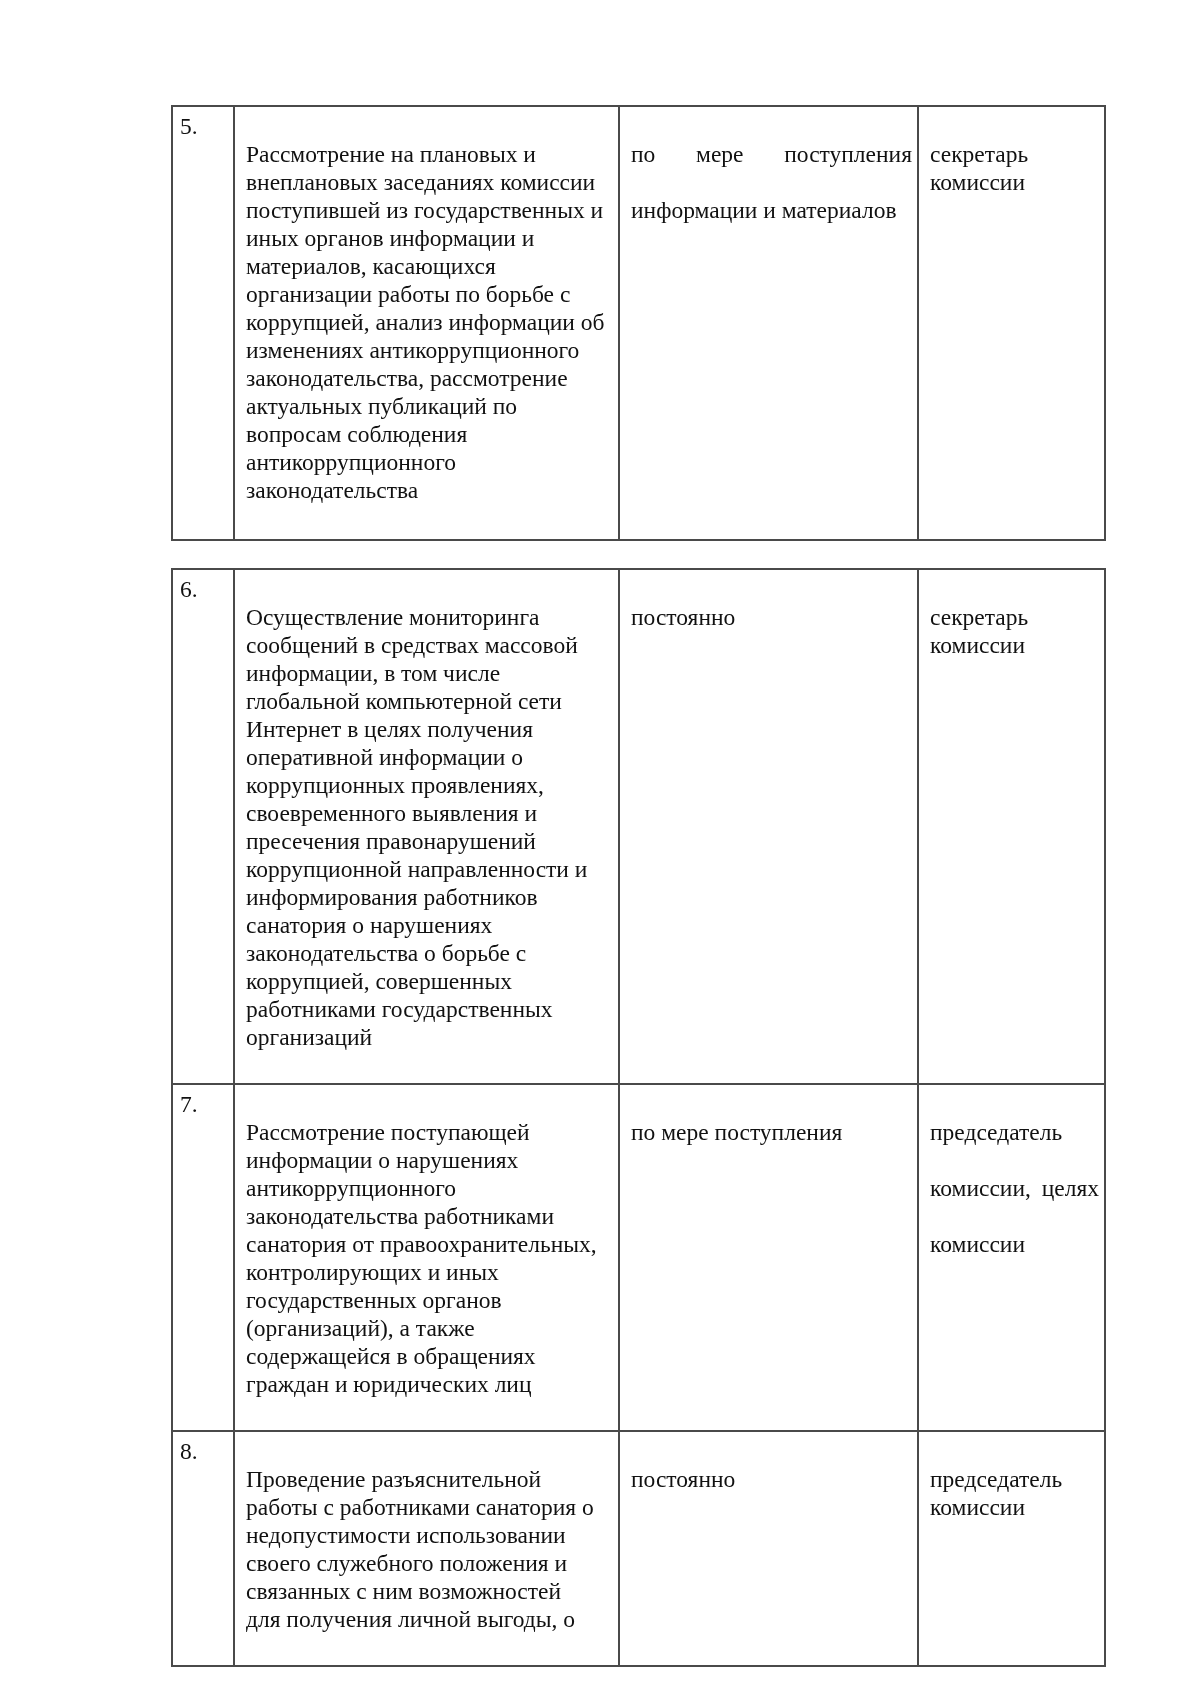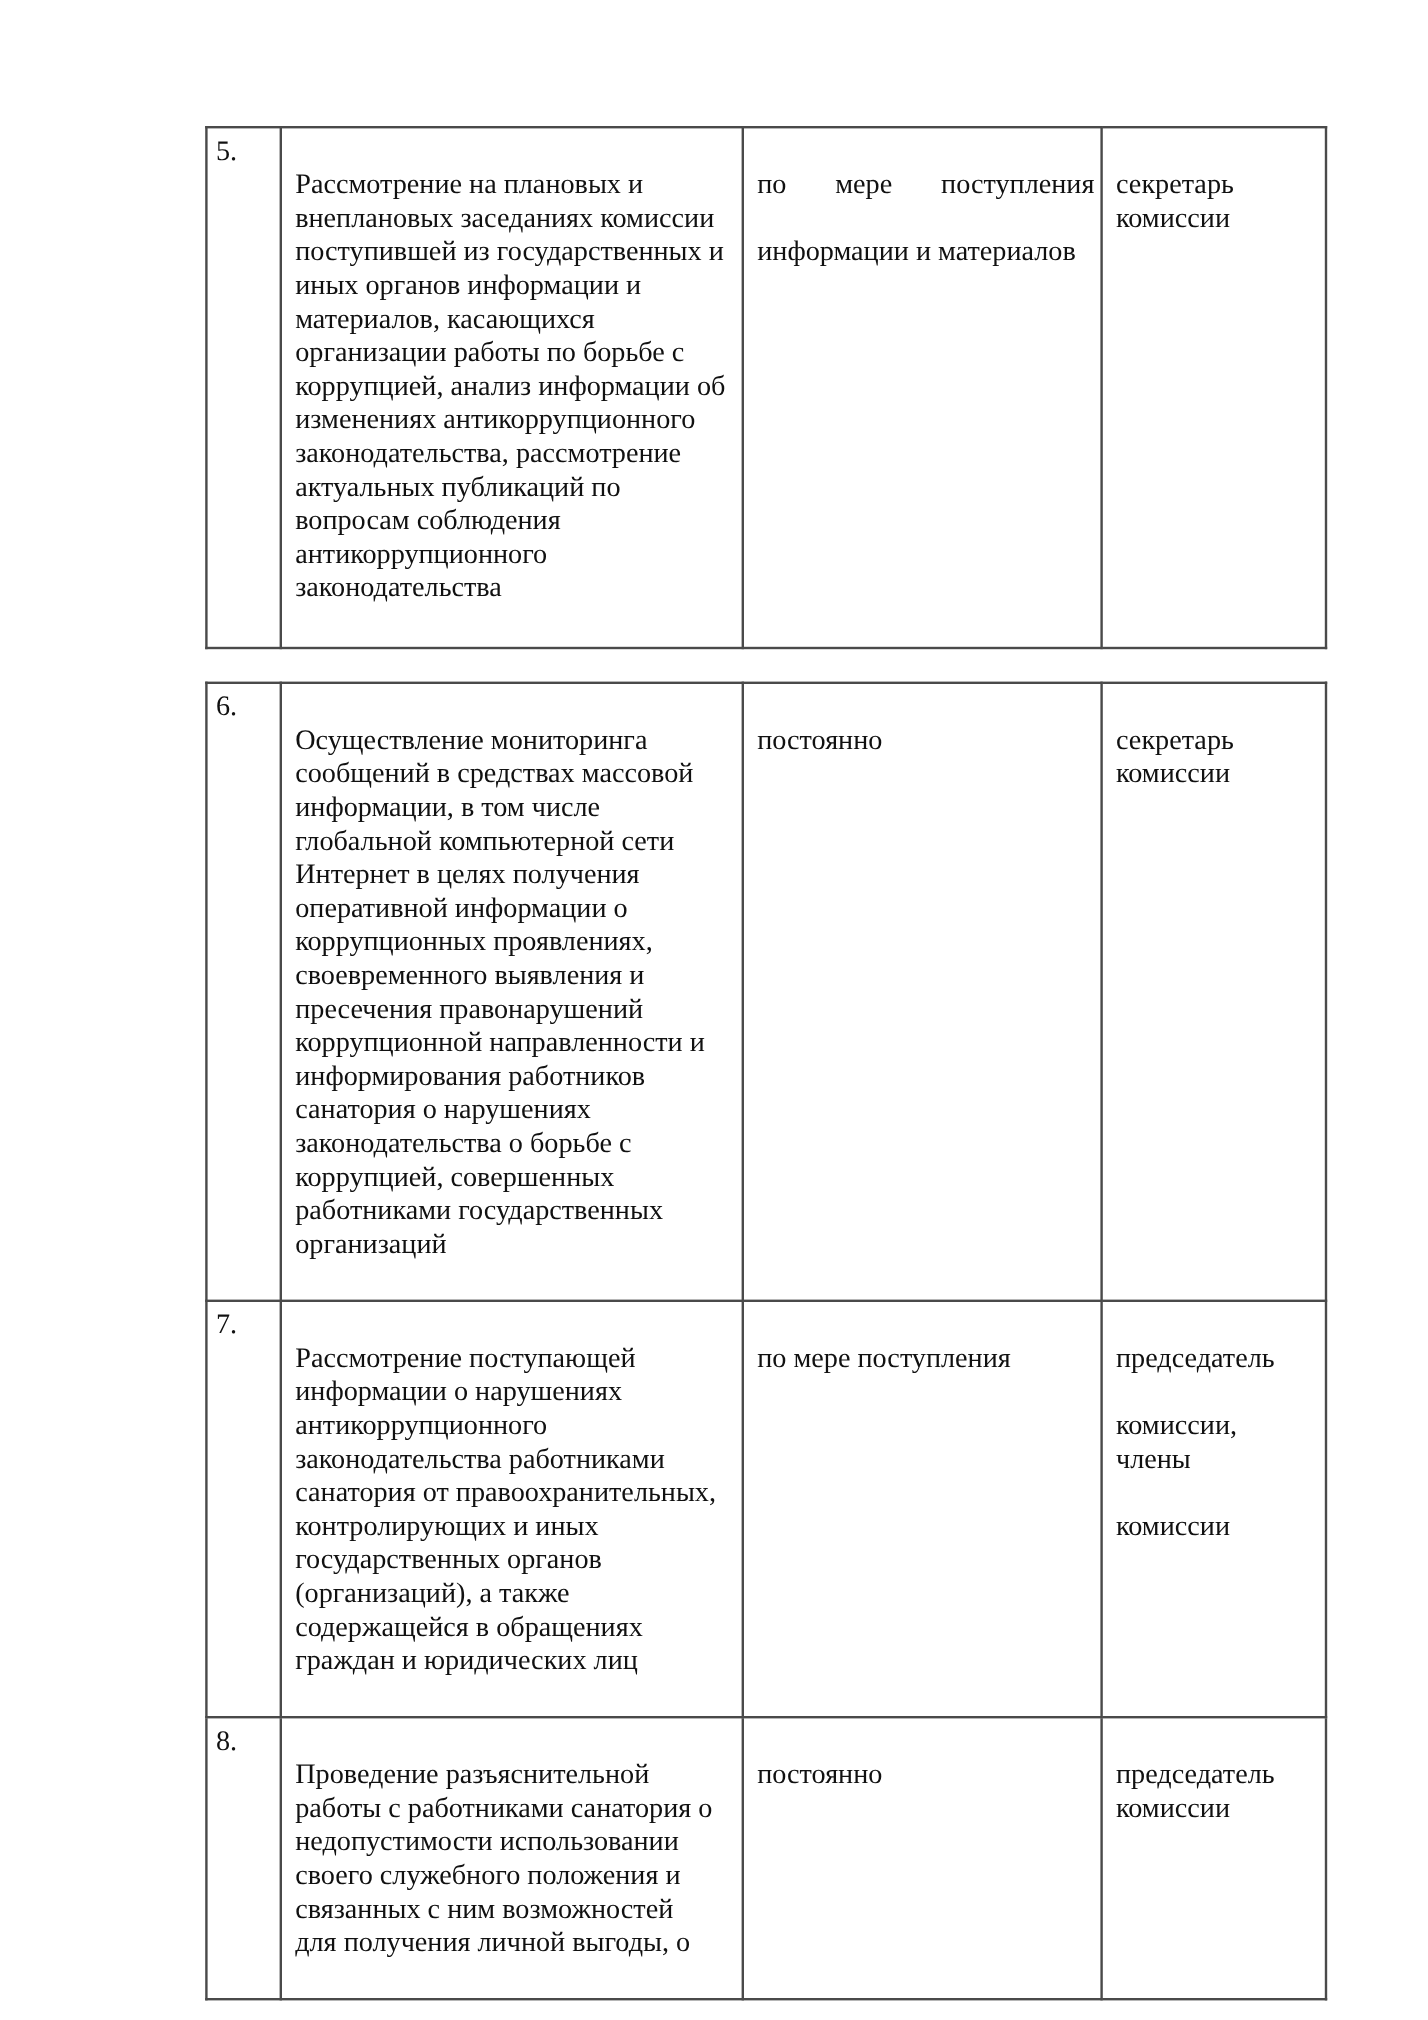--- a/index.html
+++ b/index.html
@@ -142,21 +142,21 @@
 государственных органов
 (организаций), а также
 содержащейся в обращениях
 граждан и юридических лиц</div>
         </td>
         <td class="c-per">
           <div class="cell-text">по мере поступления</div>
         </td>
         <td class="c-res">
           <div class="line">председатель</div>
-          <div class="line spread">комиссии, члены</div>
+          <div class="line spread">комиссии, целях</div>
           <div class="line">комиссии</div>
         </td>
       </tr>
       <tr class="r-8">
         <td class="c-num"><span>8.</span></td>
         <td class="c-act">
           <div class="cell-text">Проведение разъяснительной
 работы с работниками санатория о
 недопустимости использовании
 своего служебного положения и

